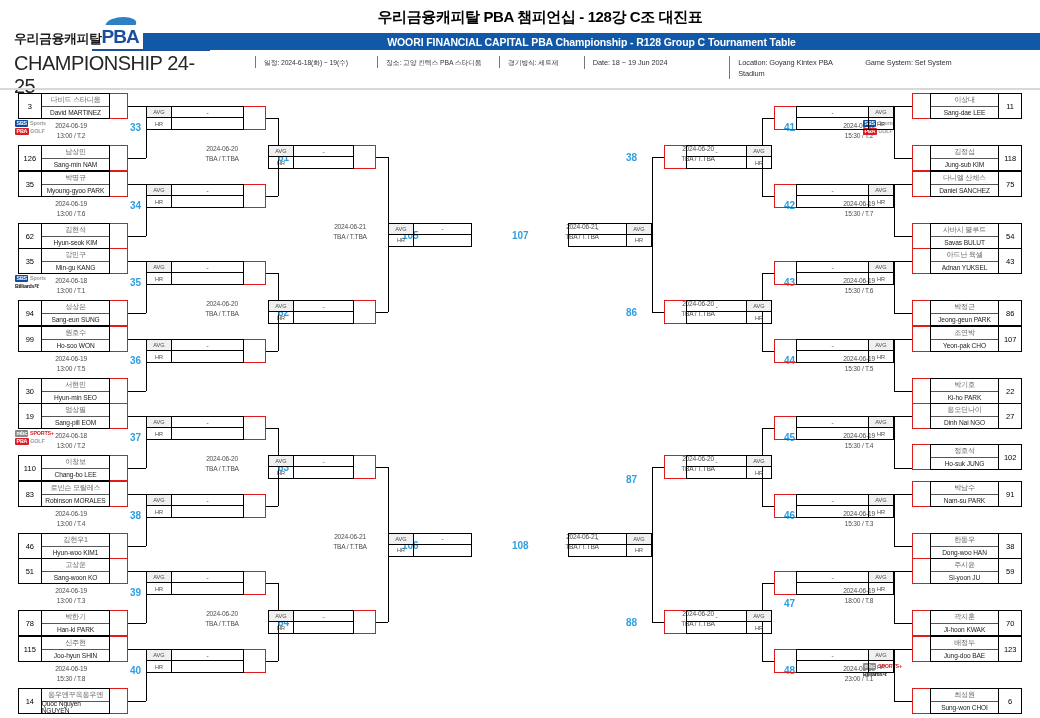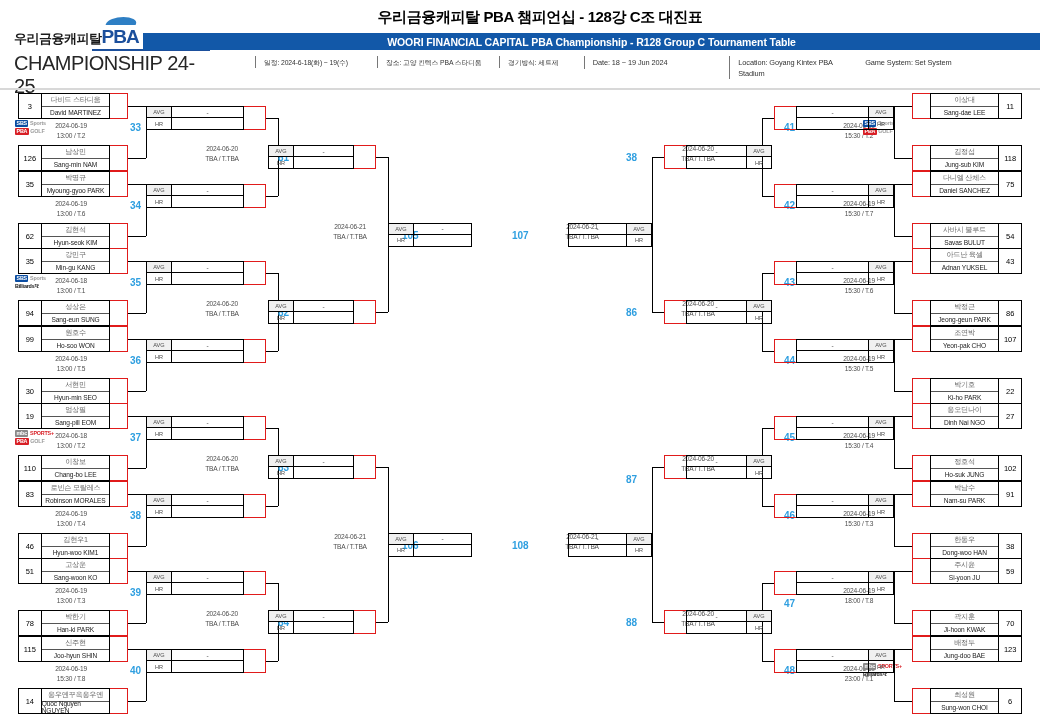--- a/index.html
+++ b/index.html
@@ -713,21 +713,21 @@
     <div class="ln lnv" style="left:894px;top:251px;height:52px"></div>
     <div class="ln lnh" style="left:894px;top:277px;width:0px"></div>
     <div class="pcell right" style="left:912px;top:315px">
       <div class="pseed">27</div>
       <div class="pnames">
       <div class="pkr">응오딘나이</div>
       <div class="pen">Dinh Nai NGO</div>
     </div>
       <div class="pscore"></div>
     </div>
-    <div class="pcell right" style="left:912px;top:367px">
+    <div class="pcell right" style="left:912px;top:356px">
       <div class="pseed">102</div>
       <div class="pnames">
       <div class="pkr">정호석</div>
       <div class="pen">Ho-suk JUNG</div>
     </div>
       <div class="pscore"></div>
     </div>
     <div class="minfo" style="left:798px;top:342.5px;width:122px">
       <div>2024-06-19</div>
       <div>15:30 / T.4</div>

